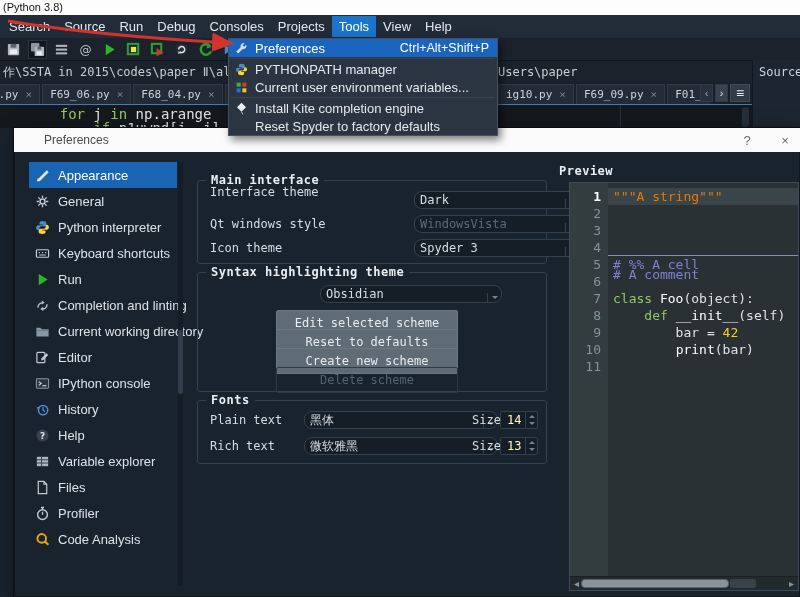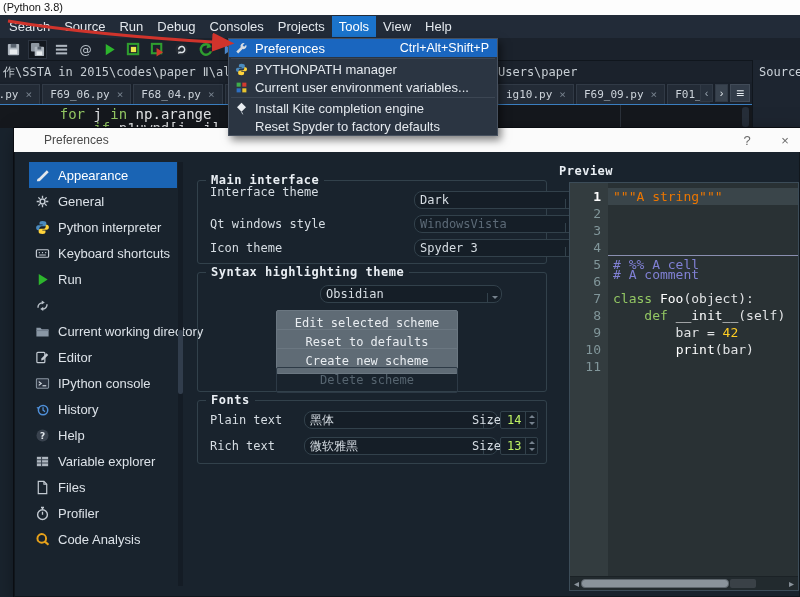--- a/index.html
+++ b/index.html
@@ -102,21 +102,21 @@
               color:#d6dde3;white-space:nowrap;overflow:hidden;line-height:16px;}
   .combo.disabled .combo-text{color:#5c6a77;}
   .combo-arrow{width:13px;border-left:1px solid #32414B;display:flex;align-items:center;justify-content:center;}
   .tri-down{width:0;height:0;border:3px solid transparent;border-top-color:#76828e;margin-top:3px;}
   .btn{position:absolute;left:78px;width:182px;height:26px;background:#5f6b75;border:1px solid #6b7781;
        border-radius:2px;font-family:"DejaVu Sans Mono",monospace;font-size:12px;color:#e9edf1;
        display:flex;align-items:center;justify-content:center;box-sizing:border-box;white-space:nowrap;}
   .btn.disabled{background:transparent;border-color:#2d3a46;color:#56646f;}
   .spin{position:absolute;width:38px;height:18px;background:#151e27;border:1px solid #32414B;
         border-radius:2px;display:flex;box-sizing:border-box;}
-  .spin-val{flex:1;font-family:"DejaVu Sans Mono",monospace;font-size:12px;color:#bef264;
+  .spin-val{flex:1;font-family:"DejaVu Sans Mono",monospace;font-size:12px;color:#fef9c3;
             display:flex;align-items:center;padding-left:6px;}
   .spin-btns{width:11px;border-left:1px solid #32414B;display:flex;flex-direction:column;}
   .spin-up,.spin-dn{flex:1;display:flex;align-items:center;justify-content:center;}
   .tri-up-s{width:0;height:0;border:3px solid transparent;border-bottom-color:#76828e;margin-bottom:2px;}
   .tri-dn-s{width:0;height:0;border:3px solid transparent;border-top-color:#76828e;margin-top:2px;}
 
   
   .preview-label{position:absolute;left:544px;top:12px;font-family:"DejaVu Sans Mono",monospace;
                  font-weight:bold;font-size:12px;color:#e9eef3;letter-spacing:.5px;}
   .preview-box{position:absolute;left:554px;top:30px;width:230px;height:409px;border:1px solid #3c4c58;
@@ -394,20 +394,21 @@
             <span>Run</span>
           </div>
           <div class="side-item">
             <span class="side-icon">
               <svg width="15" height="15" viewBox="0 0 16 16">
                 <path d="M3.2 10.4c-.2-2.8 1.6-5 4.4-5.2m5.2 1.4c.2 2.8-1.6 5-4.4 5.2" stroke="#b9c1c9" stroke-width="1.5" fill="none"></path>
                 <path d="M7.2 2.6v4.4l3.2-2.2z" fill="#b9c1c9"></path>
                 <path d="M8.8 13.8V9.4l-3.2 2.2z" fill="#b9c1c9"></path>
               </svg>
             </span>
+            <span>Completion and linting</span>
           </div>
           <div class="side-item">
             <span class="side-icon">
               <svg width="15" height="15" viewBox="0 0 16 16">
                 <path d="M1.5 4h4.2l1.5 1.6h7.3v7.6H1.5z" fill="#8a97a5"></path>
                 <path d="M1.5 7h13" stroke="#6e7b89" stroke-width="1"></path>
               </svg>
             </span>
             <span>Current working directory</span>
           </div>

